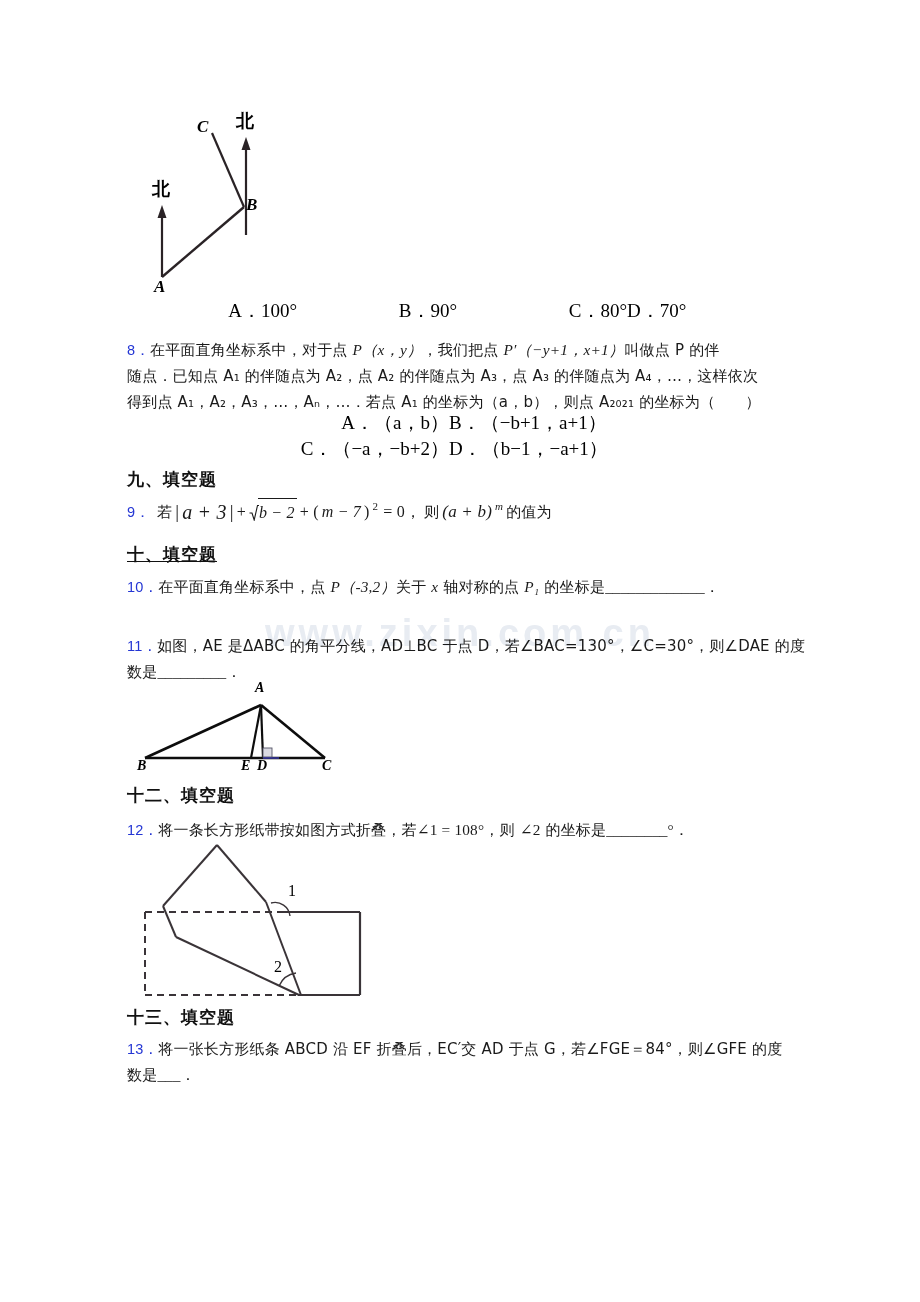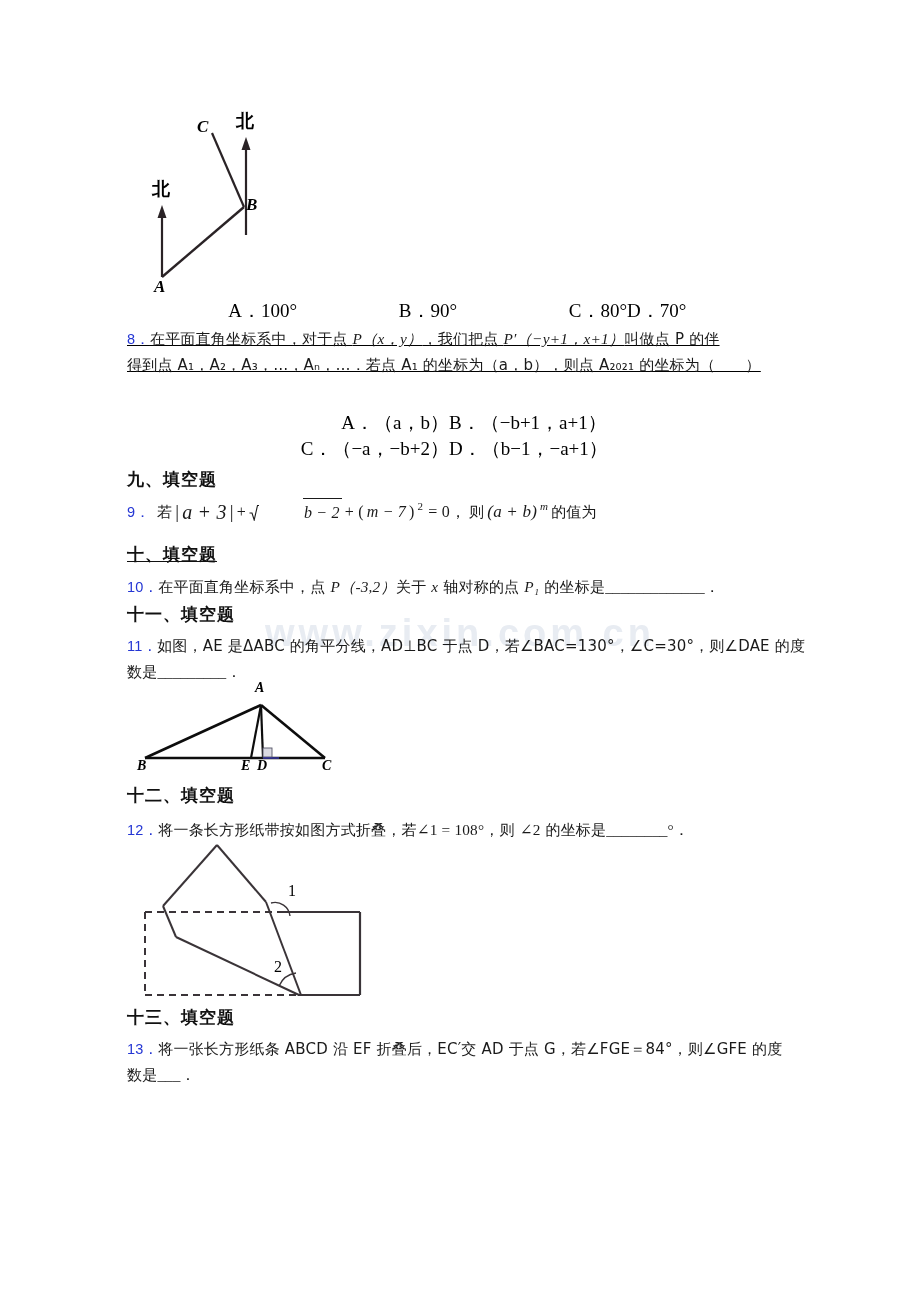--- a/index.html
+++ b/index.html
@@ -114,24 +114,25 @@
 
   <div class="content" style="top:298px;">
     <div class="choice-row">
       <div class="choice" style="width:170px;">A．100°</div>
       <div class="choice" style="width:160px;">B．90°</div>
       <div class="choice" style="width:170px;">C．80°</div>
       <div class="choice">D．70°</div>
     </div>
   </div>
 
-  <div class="content" style="top:326px;text-decoration:underline;">
+  <div class="content" style="top:337px;">
     <div class="qline">
       <span class="qnum">8．</span><span class="cjk">在平面直角坐标系中，对于点 </span><span class="it">P（x，y）</span><span class="cjk">，我们把点 </span><span class="it">P′（−y+1，x+1）</span><span class="cjk">叫做点 P 的伴</span>
     </div>
+    <div class="qline cjk">随点．已知点 A₁ 的伴随点为 A₂，点 A₂ 的伴随点为 A₃，点 A₃ 的伴随点为 A₄，…，这样依次</div>
     <div class="qline cjk">得到点 A₁，A₂，A₃，…，Aₙ，…．若点 A₁ 的坐标为（a，b），则点 A₂₀₂₁ 的坐标为（　　）</div>
   </div>
 
   <div class="content" style="top:410px;">
     <div class="choice-row">
       <div class="choice" style="width:322px;">A．（a，b）</div>
       <div class="choice">B．（−b+1，a+1）</div>
     </div>
     <div class="choice-row">
       <div class="choice" style="width:322px;">C．（−a，−b+2）</div>
@@ -144,21 +145,21 @@
   </div>
 
   <div class="content" style="top:498px;">
     <div class="qline" style="display:flex; align-items:center; gap:3px;">
       <span class="qnum">9．</span>
       <span class="cjk" style="margin-left:4px;">若</span>
       <span style="font-size:19px; font-family:'Liberation Serif',serif;">|</span>
       <span class="it" style="font-size:20px;">a + 3</span>
       <span style="font-size:19px; font-family:'Liberation Serif',serif;">|</span>
       <span style="font-size:16px;">+</span>
-      <span style="display:inline-flex; align-items:center;gap:45px;">
+      <span style="display:inline-flex; align-items:center;">
         <svg width="10" height="17" viewBox="0 0 10 17" style="margin-right:-1px;">
           <path d="M0.5 9 L3 9 L5.2 16 L8.5 1.5 L10 1.5" fill="none" stroke="#1a1a1a" stroke-width="1.1"></path>
         </svg>
         <span class="it" style="font-size:16px; border-top:1.1px solid #1a1a1a; padding:1px 2px 0 1px;">b − 2</span>
       </span>
       <span style="font-size:16px;">+ (</span>
       <span class="it" style="font-size:16px;">m − 7</span>
       <span style="font-size:16px;">)</span>
       <span style="font-size:11px; vertical-align:super; position:relative; top:-6px;">2</span>
       <span style="font-size:16px; margin-left:2px;">= 0，</span>
@@ -172,23 +173,20 @@
   <div class="content" style="top:543px;">
     <div class="heading underlined" style="display:inline-block;">十、填空题</div>
   </div>
 
   <div class="content" style="top:574px;">
     <div class="qline">
       <span class="qnum">10．</span><span class="cjk">在平面直角坐标系中，点 </span><span class="it">P（-3,2）</span><span class="cjk">关于 </span><span class="it">x</span><span class="cjk"> 轴对称的点 </span><span class="it">P₁</span><span class="cjk"> 的坐标是</span><span class="blank">_____________</span><span>．</span>
     </div>
   </div>
 
-  <div class="content" style="top:603px;">
-    <div class="heading">十一、填空题</div>
-  </div>
 
   <div class="content" style="top:633px;">
     <div class="qline">
       <span class="qnum">11．</span><span class="cjk">如图，AE 是ΔABC 的角平分线，AD⊥BC 于点 D，若∠BAC=130°，∠C=30°，则∠DAE 的度</span>
     </div>
     <div class="qline">
       <span class="cjk">数是</span><span class="blank">_________</span><span>．</span>
     </div>
   </div>
 

